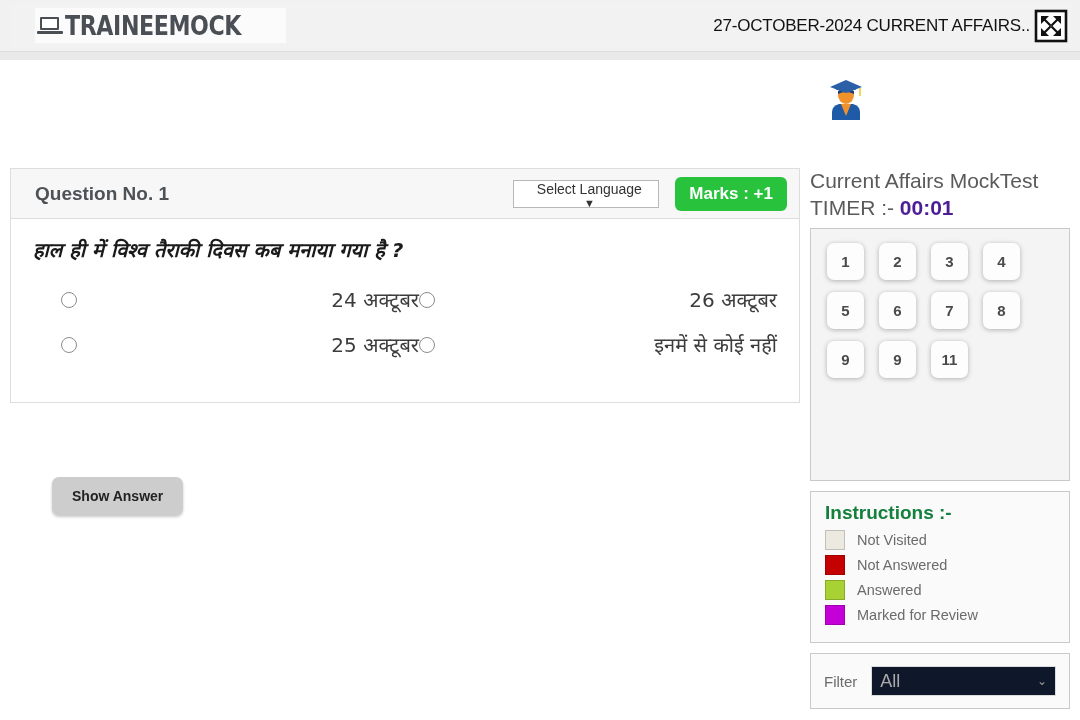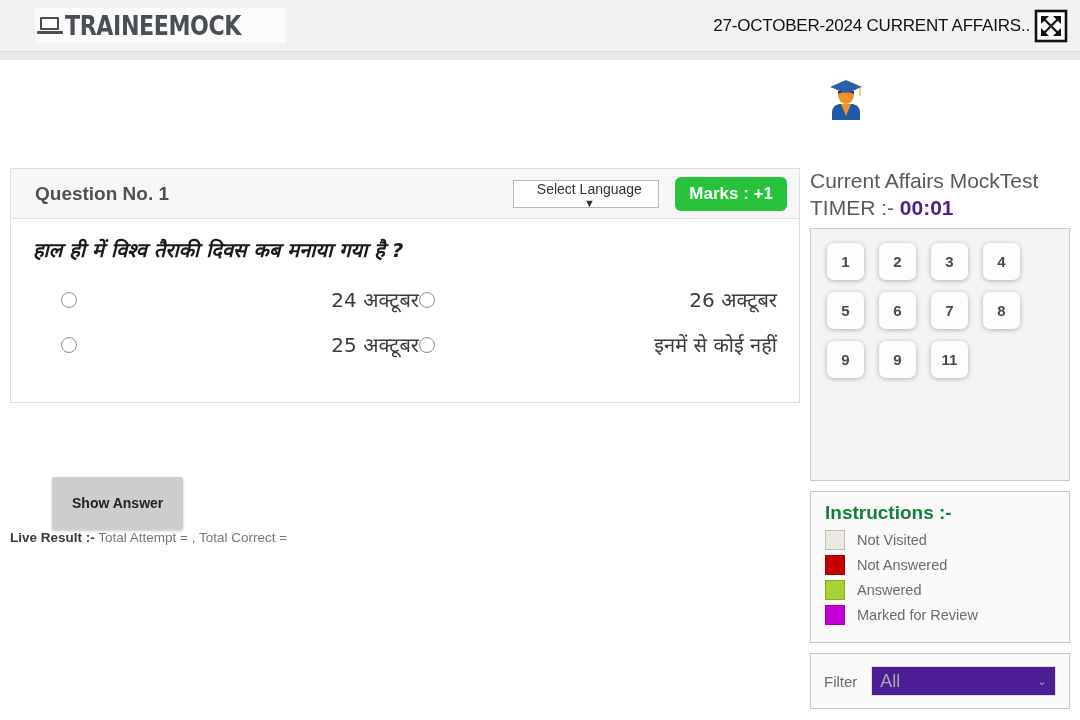--- a/index.html
+++ b/index.html
@@ -212,22 +212,22 @@
     color: #3c3c3c;
     white-space: nowrap;
   }
 
   .show-answer-btn {
     position: absolute;
     left: 52px;
     top: 417px;
     background: #cdcdcd;
     border: none;
-    border-radius: 2px;
-    padding: 18px 20px;
+    border-radius: 7px;
+    padding: 11px 20px;
     font-family: "Liberation Sans", sans-serif;
     font-size: 14px;
     font-weight: bold;
     color: #222;
     box-shadow: 0 2px 3px rgba(0,0,0,0.22);
     cursor: pointer;
   }
   .live-result {
     position: absolute;
     left: 10px;
@@ -338,21 +338,21 @@
   }
   .filter-label {
     font-size: 15px;
     color: #6b6b6b;
     margin-right: 14px;
   }
   .filter-select {
     flex: 1;
     height: 30px;
     border: 1px solid #dcdcdc;
-    background: #4c1d95;
+    background: #0f172a;
     box-sizing: border-box;
     display: flex;
     align-items: center;
     padding: 0 8px;
     font-size: 18px;
     color: #a8a8a8;
     cursor: pointer;
   }
   .filter-select .fval { flex: 1; }
   .filter-select .fcaret { font-size: 12px; color: #9a9a9a; }
@@ -439,23 +439,20 @@
         <div class="option">
           <span class="radio"></span>
           <span class="option-label">इनमें से कोई नहीं</span>
         </div>
       </div>
     </div>
   </div>
 
   <button class="show-answer-btn">Show Answer</button>
 
-  <div class="live-result">
-    <b>Live Result :-</b><span> Total Attempt = , Total Correct =</span>
-  </div>
 
   <div class="right-col">
 
     <div class="test-title">Current Affairs MockTest</div>
 
     <div class="timer-line">
       <span>TIMER :- </span><span class="timer-value">00:01</span>
     </div>
 
     <div class="palette">

